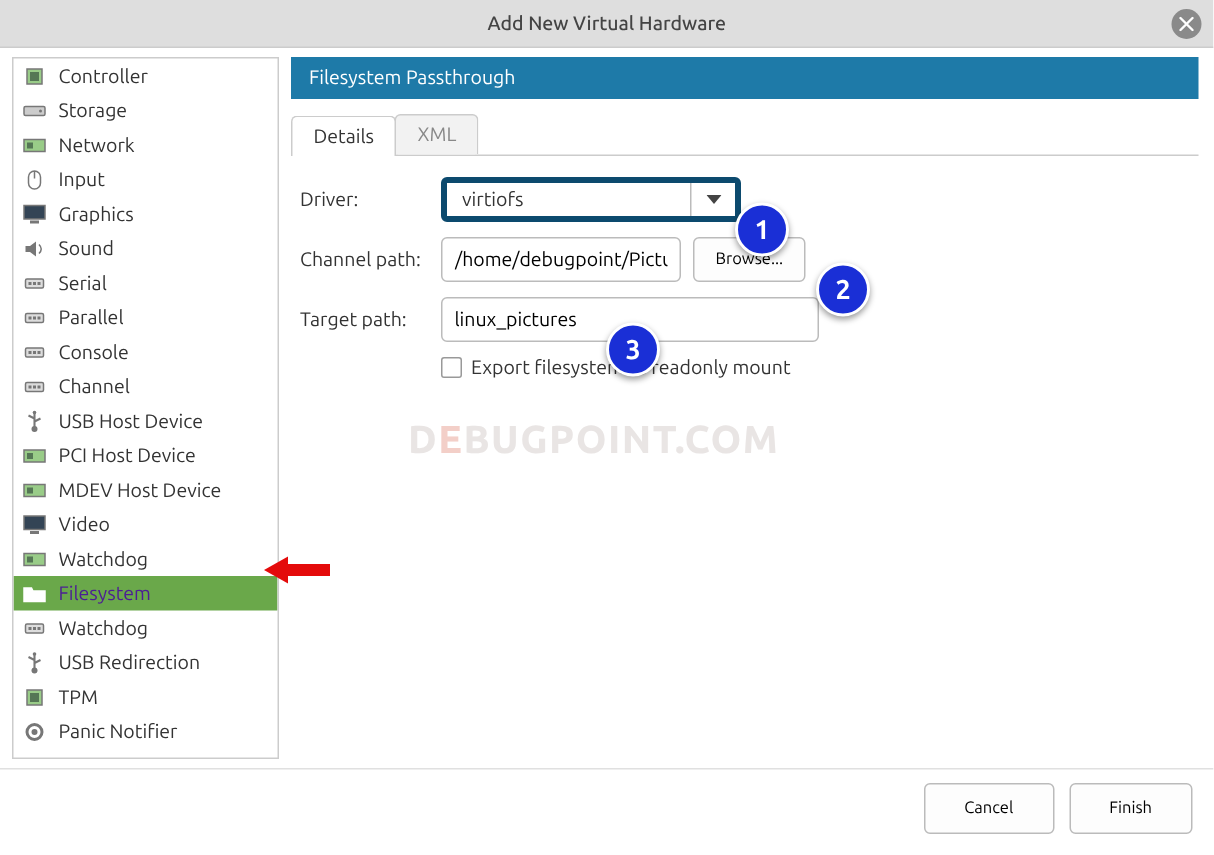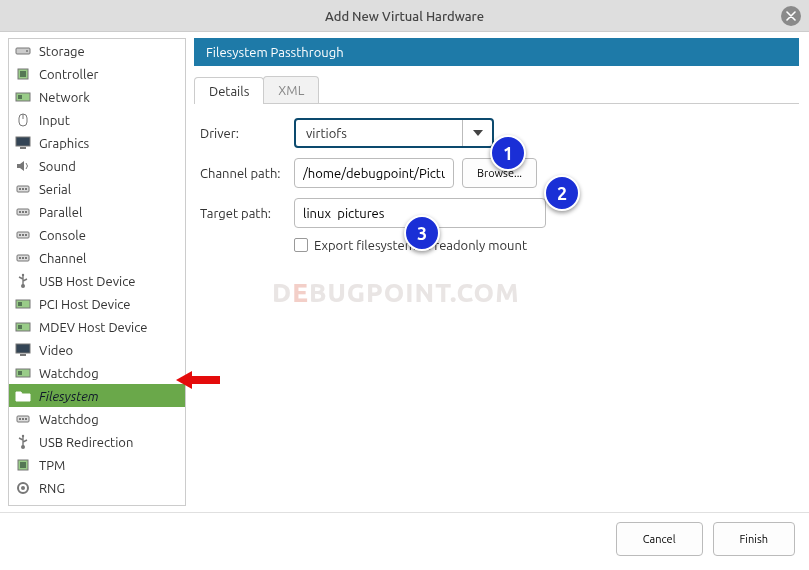--- a/index.html
+++ b/index.html
@@ -52,22 +52,21 @@
     display: flex;
     align-items: center;
     gap: 8px;
     height: 23px;
     padding: 0 6px;
     cursor: pointer;
     color: #333;
   }
   .sidebar-item.selected {
     background: #6aa84a;
-    color: #0f172a;
-    font-style: italic;
+    color: #4c1d95;
   }
   .sb-icon {
     width: 16px; height: 16px;
     display:flex;align-items:center;justify-content:center;
     flex-shrink:0;
   }
   .content {
     flex: 1;
     padding: 6px 10px 6px 4px;
     position: relative;
@@ -108,21 +107,21 @@
     margin-bottom:10px;
     gap:8px;
   }
   .row-label {
     width: 86px;
     text-align:left;
   }
   .select {
     display:flex;
     align-items:center;
-    border:2px solid #0c4a6e;
+    border:4px solid #0c4a6e;
     border-radius:4px;
     background:#fff;
     height:30px;
     width: 200px;
   }
   .select-text {
     flex:1;
     padding:0 10px;
   }
   .select-btn {
@@ -212,34 +211,34 @@
         <path d="M1 1 L9 9 M9 1 L1 9" stroke="#fff" stroke-width="1.6" stroke-linecap="round"></path>
       </svg>
   </div>
 </div>
 
 <div class="main">
   <div class="sidebar" id="sidebar">
       <div class="sidebar-item">
         <span class="sb-icon">
           <svg width="16" height="16" viewBox="0 0 16 16">
+            <rect x="3" y="3" width="10" height="10" fill="#9c8" stroke="#777"></rect>
+            <rect x="5" y="5" width="6" height="6" fill="#575"></rect>
+          </svg>
+        </span>
+        <span>Controller</span>
+      </div>
+      <div class="sidebar-item">
+        <span class="sb-icon">
+          <svg width="16" height="16" viewBox="0 0 16 16">
             <rect x="1" y="5" width="14" height="6" rx="1" fill="#ccc" stroke="#777"></rect>
             <circle cx="12" cy="8" r="1" fill="#777"></circle>
           </svg>
         </span>
         <span>Storage</span>
-      </div>
-      <div class="sidebar-item">
-        <span class="sb-icon">
-          <svg width="16" height="16" viewBox="0 0 16 16">
-            <rect x="3" y="3" width="10" height="10" fill="#9c8" stroke="#777"></rect>
-            <rect x="5" y="5" width="6" height="6" fill="#575"></rect>
-          </svg>
-        </span>
-        <span>Controller</span>
       </div>
       <div class="sidebar-item">
         <span class="sb-icon">
           <svg width="16" height="16" viewBox="0 0 16 16">
             <rect x="1" y="4" width="14" height="8" fill="#9c8" stroke="#777"></rect>
             <rect x="3" y="6" width="4" height="4" fill="#575"></rect>
           </svg>
         </span>
         <span>Network</span>
       </div>
@@ -390,29 +389,20 @@
         <span>USB Redirection</span>
       </div>
       <div class="sidebar-item">
         <span class="sb-icon">
           <svg width="16" height="16" viewBox="0 0 16 16">
             <rect x="3" y="3" width="10" height="10" fill="#9c8" stroke="#777"></rect>
             <rect x="5" y="5" width="6" height="6" fill="#575"></rect>
           </svg>
         </span>
         <span>TPM</span>
-      </div>
-      <div class="sidebar-item">
-        <span class="sb-icon">
-          <svg width="16" height="16" viewBox="0 0 16 16">
-            <circle cx="8" cy="8" r="5" fill="none" stroke="#777" stroke-width="2"></circle>
-            <circle cx="8" cy="8" r="2" fill="#777"></circle>
-          </svg>
-        </span>
-        <span>RNG</span>
       </div>
       <div class="sidebar-item">
         <span class="sb-icon">
           <svg width="16" height="16" viewBox="0 0 16 16">
             <circle cx="8" cy="8" r="5" fill="none" stroke="#777" stroke-width="2"></circle>
             <circle cx="8" cy="8" r="2" fill="#777"></circle>
           </svg>
         </span>
         <span>Panic Notifier</span>
       </div>

